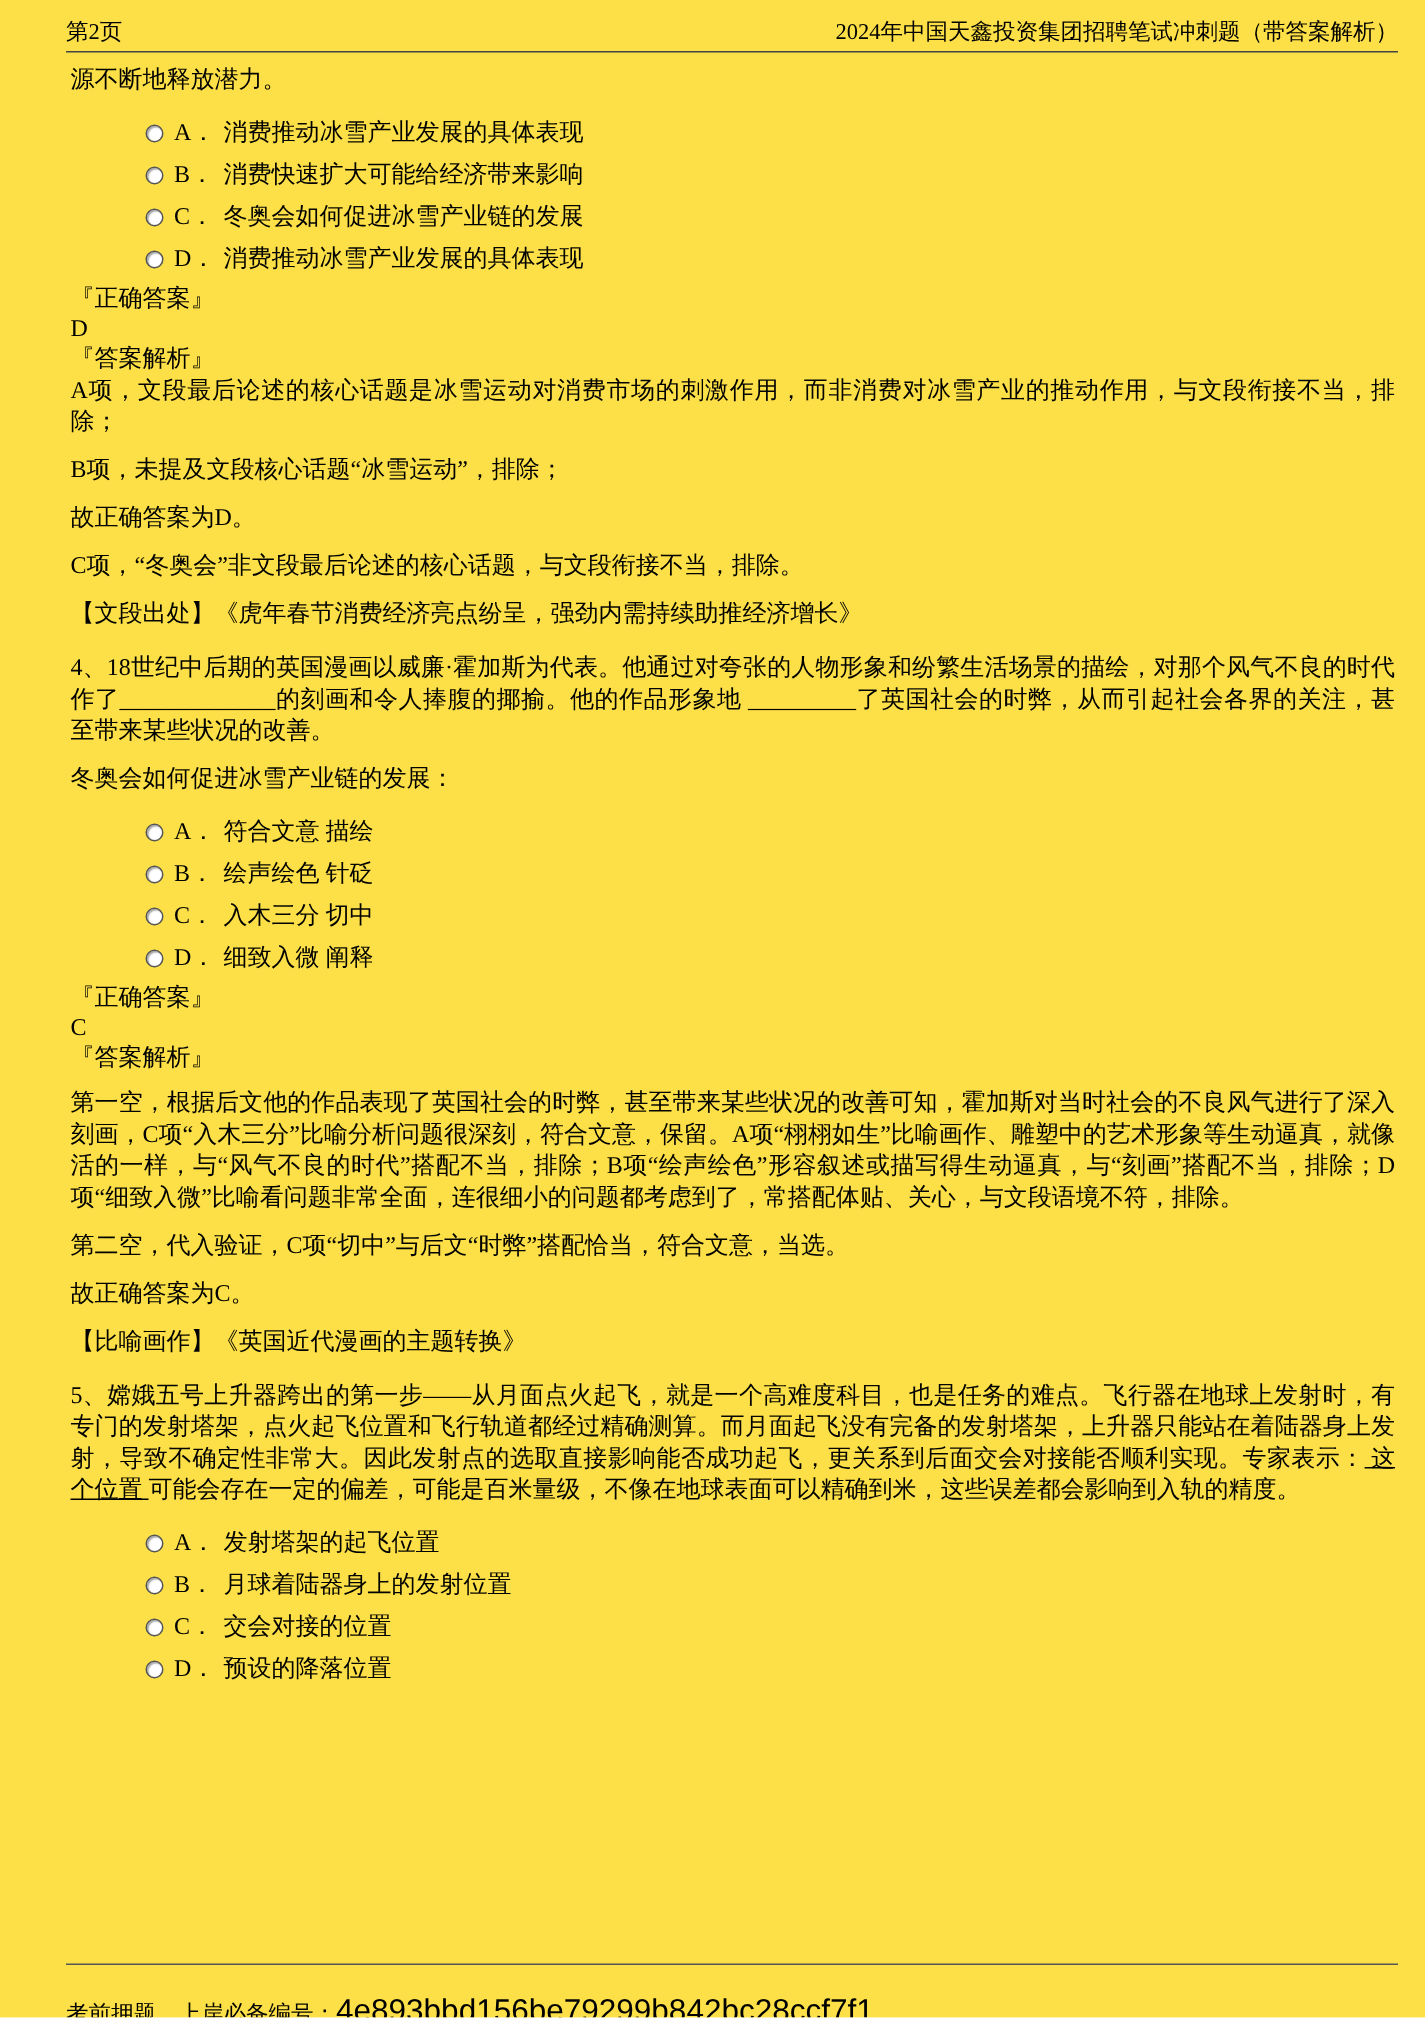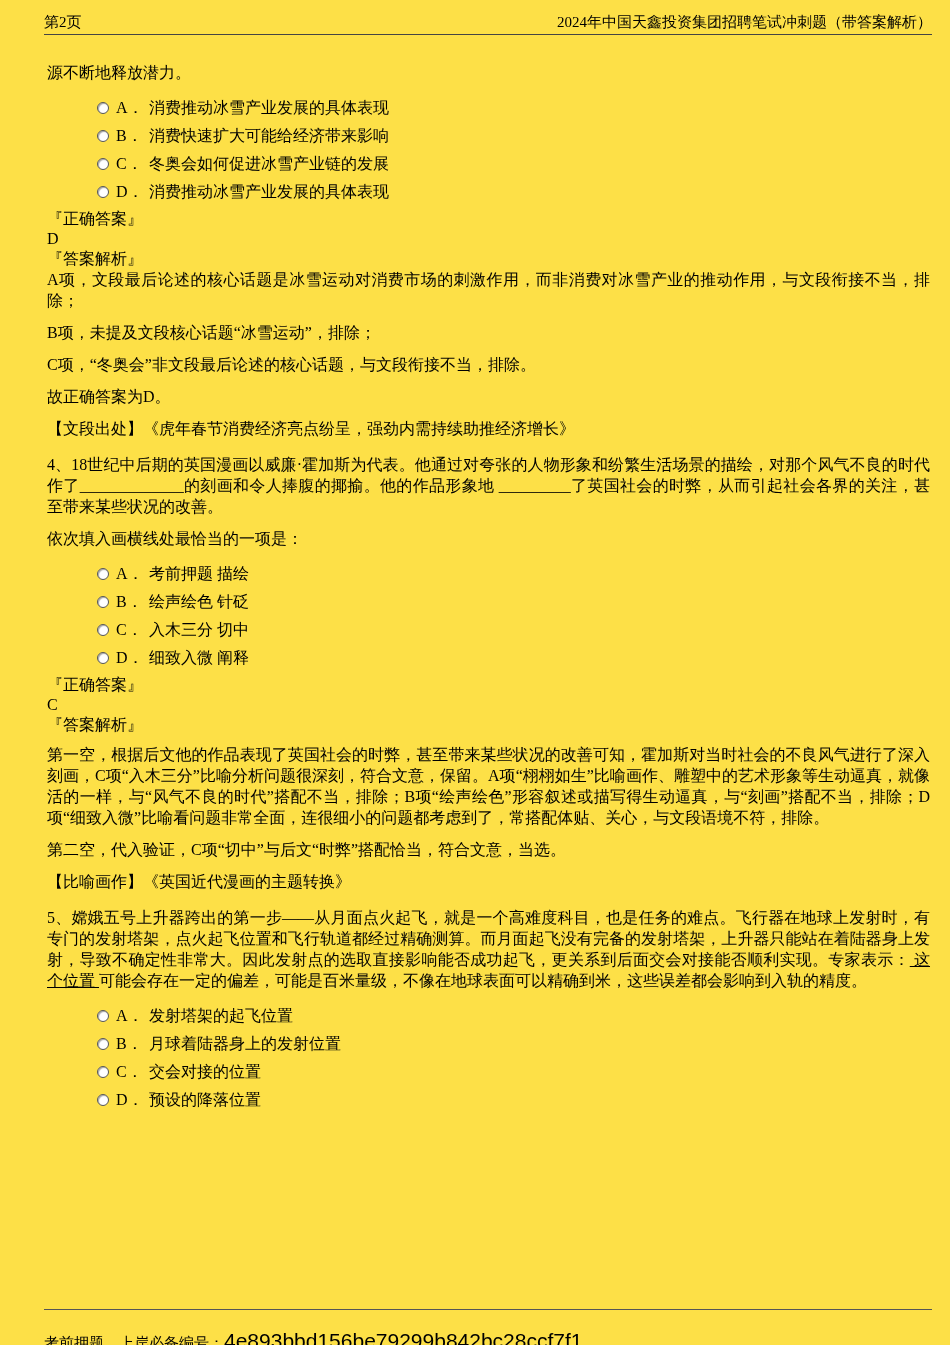--- a/index.html
+++ b/index.html
@@ -26,21 +26,21 @@
   .footer{
     position:absolute;top:1309px;left:44px;right:18px;
     border-top:1px solid #555;
     padding-top:22px;
     display:flex;justify-content:flex-start;align-items:baseline;
     font-size:15px;line-height:18px;
   }
   .footer .code{font-family:"Liberation Sans","DejaVu Sans",sans-serif;font-size:21px;}
   
   .content{
-    position:absolute;top:47px;left:47px;right:20px;
+    position:absolute;top:28px;left:47px;right:20px;
     text-align:justify;
     word-break:break-all;
   }
   .content p{margin:0 0 11px;}
   p.lead{margin-top:15px;}
   .opts{margin:14px 0 4px 0;}
   .opt{
     display:flex;align-items:flex-start;
     margin:0 0 7px 0;
     padding-left:50px;
@@ -100,32 +100,32 @@
     </div>
 
     <div class="ansblock">
       <div>『正确答案』</div>
       <div>D</div>
       <div>『答案解析』</div>
     </div>
 
     <p>A项，文段最后论述的核心话题是冰雪运动对消费市场的刺激作用，而非消费对冰雪产业的推动作用，与文段衔接不当，排除；</p>
     <p>B项，未提及文段核心话题“冰雪运动”，排除；</p>
+    <p>故正确答案为D。</p>
     <p>C项，“冬奥会”非文段最后论述的核心话题，与文段衔接不当，排除。</p>
-    <p>故正确答案为D。</p>
     <p class="source">【文段出处】《虎年春节消费经济亮点纷呈，强劲内需持续助推经济增长》</p>
 
     <p>4、18世纪中后期的英国漫画以威廉·霍加斯为代表。他通过对夸张的人物形象和纷繁生活场景的描绘，对那个风气不良的时代作了_____________的刻画和令人捧腹的揶揄。他的作品形象地 _________了英国社会的时弊，从而引起社会各界的关注，甚至带来某些状况的改善。</p>
-    <p>依次填入画横线处最恰当的一项是：</p>
+    <p>冬奥会如何促进冰雪产业链的发展：</p>
 
     <div class="opts">
       <div class="opt">
         <span class="radio"></span>
         <span class="letter">A．</span>
-        <span>考前押题 描绘</span>
+        <span>符合文意 描绘</span>
       </div>
       <div class="opt">
         <span class="radio"></span>
         <span class="letter">B．</span>
         <span>绘声绘色 针砭</span>
       </div>
       <div class="opt">
         <span class="radio"></span>
         <span class="letter">C．</span>
         <span>入木三分 切中</span>
@@ -138,20 +138,21 @@
     </div>
 
     <div class="ansblock">
       <div>『正确答案』</div>
       <div>C</div>
       <div>『答案解析』</div>
     </div>
 
     <p class="analysis-first">第一空，根据后文他的作品表现了英国社会的时弊，甚至带来某些状况的改善可知，霍加斯对当时社会的不良风气进行了深入刻画，C项“入木三分”比喻分析问题很深刻，符合文意，保留。A项“栩栩如生”比喻画作、雕塑中的艺术形象等生动逼真，就像活的一样，与“风气不良的时代”搭配不当，排除；B项“绘声绘色”形容叙述或描写得生动逼真，与“刻画”搭配不当，排除；D项“细致入微”比喻看问题非常全面，连很细小的问题都考虑到了，常搭配体贴、关心，与文段语境不符，排除。</p>
     <p>第二空，代入验证，C项“切中”与后文“时弊”搭配恰当，符合文意，当选。</p>
+    <p>故正确答案为C。</p>
     <p class="source">【比喻画作】《英国近代漫画的主题转换》</p>
 
     <p><span>5、嫦娥五号上升器跨出的第一步——从月面点火起飞，就是一个高难度科目，也是任务的难点。飞行器在地球上发射时，有专门的发射塔架，点火起飞位置和飞行轨道都经过精确测算。而月面起飞没有完备的发射塔架，上升器只能站在着陆器身上发射，导致不确定性非常大。因此发射点的选取直接影响能否成功起飞，更关系到后面交会对接能否顺利实现。专家表示：</span><span class="ustem"> 这个位置 </span><span>可能会存在一定的偏差，可能是百米量级，不像在地球表面可以精确到米，这些误差都会影响到入轨的精度。</span></p>
 
 
     <div class="opts">
       <div class="opt">
         <span class="radio"></span>
         <span class="letter">A．</span>
         <span>发射塔架的起飞位置</span>

